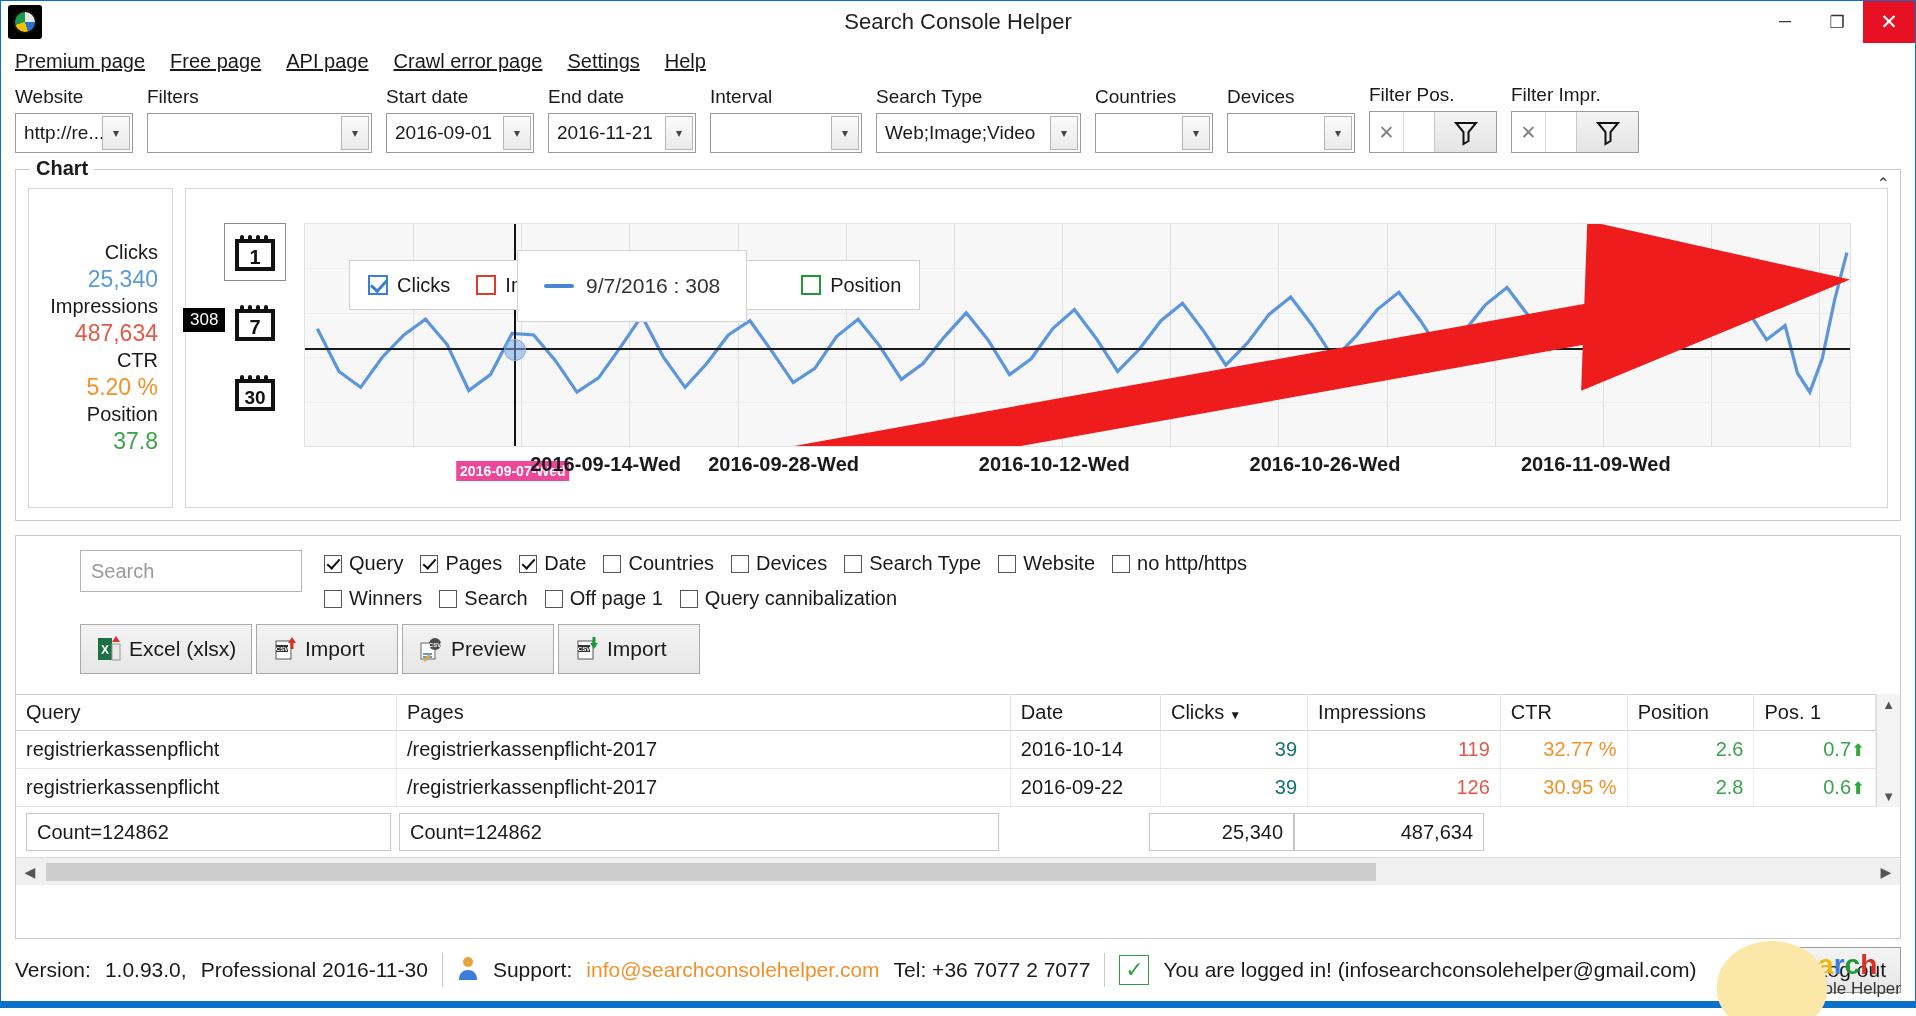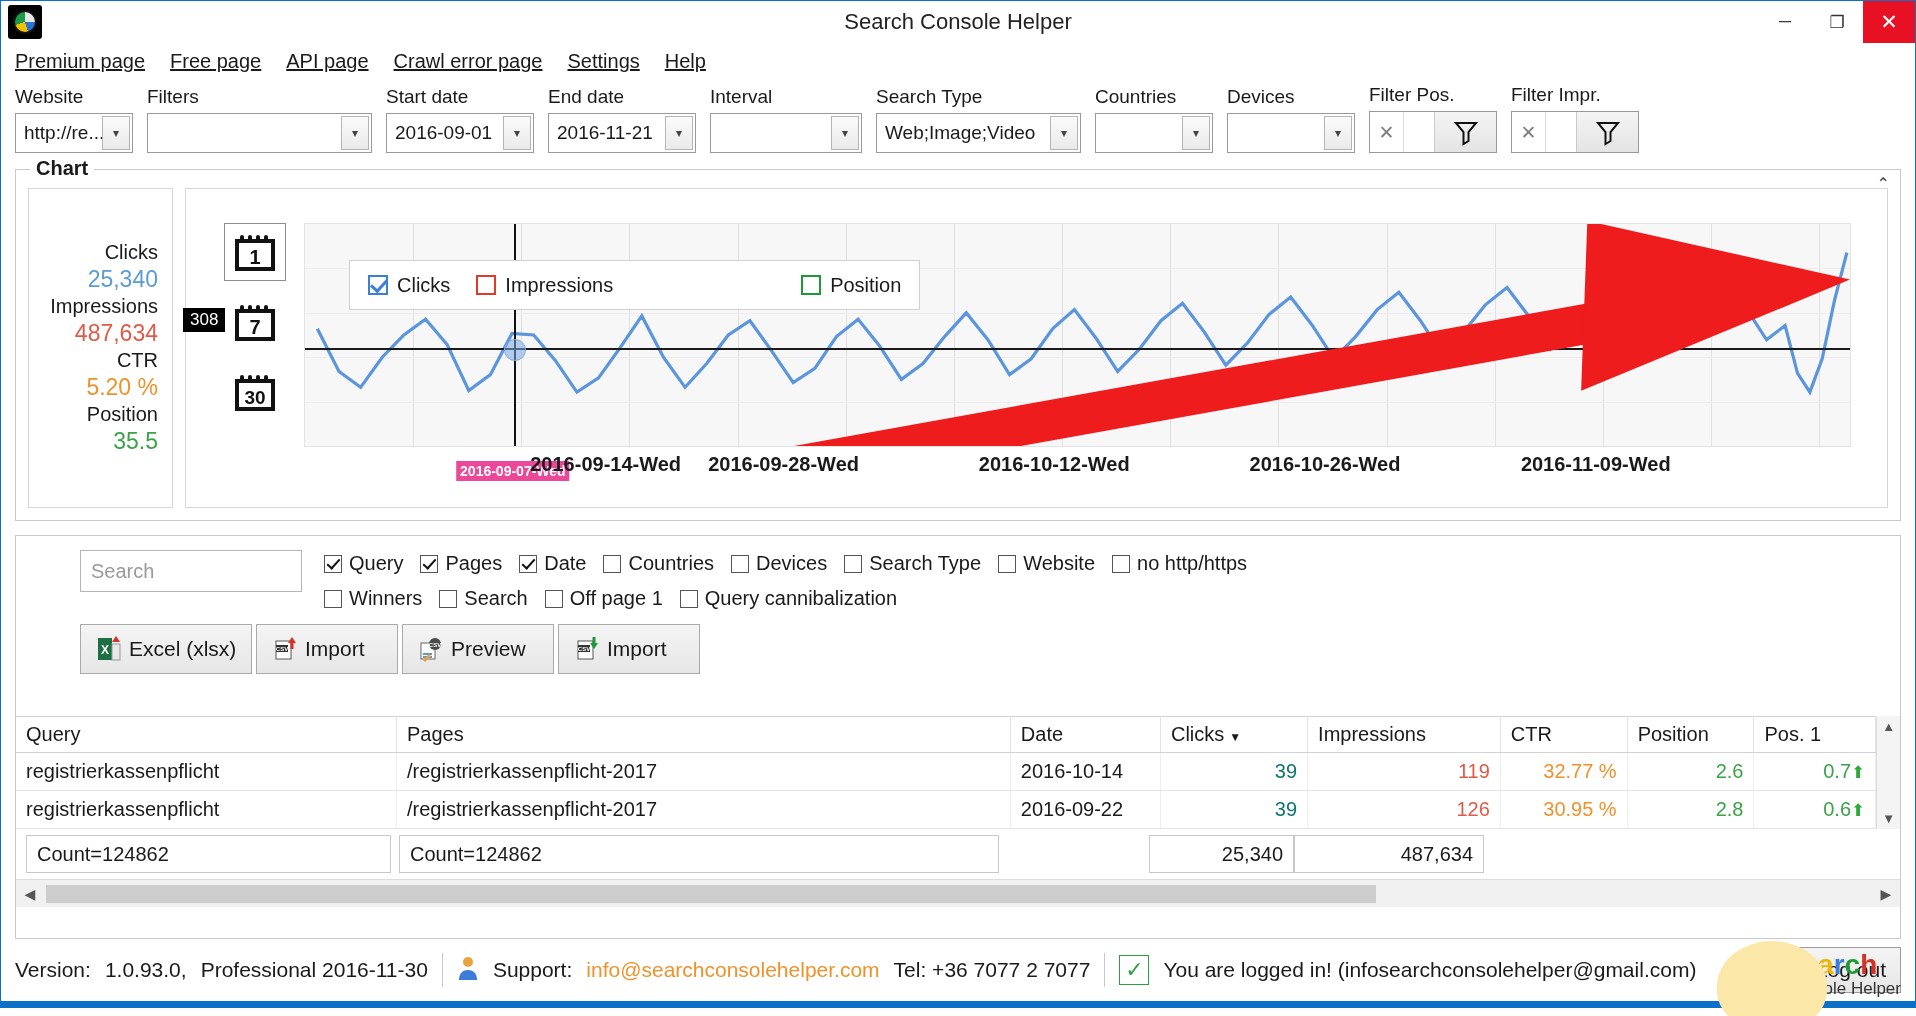--- a/index.html
+++ b/index.html
@@ -75,21 +75,21 @@
   .tooltip { position:absolute; left:212px; top:26px; border:1px solid #d3d3d3; background:#fff; height:72px; display:flex; align-items:center; gap:12px; padding:0 26px; z-index:9; font-size:21px; color:#333; }
   .tt-line { width:30px; height:4px; background:#4a86d8; border-radius:2px; }
 
   .xaxis { position:absolute; left:118px; right:36px; bottom:14px; height:40px; }
   .xlabel { position:absolute; font-size:20px; font-weight:bold; white-space:nowrap; transform:translateX(-50%); }
   .xlabel.hl { background:#ec4899; color:#fff; font-size:14px; padding:2px 4px; }
 
   .arrow-overlay { position:absolute; left:0; top:0; right:0; bottom:0; pointer-events:none; z-index:8; }
 
   
-  .lower { margin:14px 14px 0 14px; border:1px solid #c9c9c9; flex:1; display:flex; flex-direction:column; min-height:0;gap:22px; }
+  .lower { margin:14px 14px 0 14px; border:1px solid #c9c9c9; flex:1; display:flex; flex-direction:column; min-height:0; }
   .lower-top { padding:14px 0 8px 64px; }
   .search-input { width:222px; height:42px; border:1px solid #b5b5b5; background:#fff; padding:0 10px; font-size:20px; color:#9a9a9a; display:flex; align-items:center; }
   .cb-row { display:flex; align-items:center; gap:0; font-size:20px; margin-top:2px; flex-wrap:nowrap; }
   .cb { display:flex; align-items:center; gap:7px; margin-right:17px; }
   .cbs { width:18px; height:18px; border:1px solid #555; background:#fff; position:relative; display:inline-block; }
   .cbs.on::after { content:""; position:absolute; left:5px; top:0px; width:5px; height:11px; border:solid #111; border-width:0 2px 2px 0; transform:rotate(42deg); }
   .btnrow { display:flex; gap:4px; margin-top:14px; }
   .xbtn { height:50px; border:1px solid #aaa; background:linear-gradient(#f4f4f4,#e6e6e6); display:flex; align-items:center; gap:6px; padding:0 14px; font-size:21px; }
   .xbtn .ic { width:28px; height:30px; display:flex; align-items:center; justify-content:center; }
 
@@ -254,21 +254,21 @@
     <div class="chart-row">
 
       <div class="stats">
         <div class="lbl">Clicks</div>
         <div class="v-clicks">25,340</div>
         <div class="lbl">Impressions</div>
         <div class="v-impr">487,634</div>
         <div class="lbl">CTR</div>
         <div class="v-ctr">5.20 %</div>
         <div class="lbl">Position</div>
-        <div class="v-pos">35.5</div>
+        <div class="v-pos">37.8</div>
       </div>
 
       <div class="chart-area">
 
         <div class="cal-col">
           <div class="cal">
             <svg width="46" height="44" viewBox="0 0 46 44">
               <g fill="#111">
                   <rect x="8" y="5" width="4" height="8" rx="2"></rect>
                   <rect x="16" y="5" width="4" height="8" rx="2"></rect>
@@ -342,20 +342,24 @@
             <div class="lg-item">
               <span class="cbx red"></span>
               <span>Impressions</span>
             </div>
             <div class="lg-item" style="margin-left:162px">
               <span class="cbx green"></span>
               <span>Position</span>
             </div>
           </div>
 
+          <div class="tooltip">
+            <span class="tt-line"></span>
+            <span>9/7/2016 : 308</span>
+          </div>
 
           <svg class="arrow-overlay" viewBox="0 0 1000 280" preserveAspectRatio="none">
             <line x1="10" y1="212" x2="900" y2="52" stroke="#ee1c1c" stroke-width="26" stroke-linecap="butt"></line>
             <polygon points="830,-2 1000,36 826,108" fill="#ee1c1c"></polygon>
           </svg>
         </div>
 
         <div class="xaxis">
           <span class="xlabel hl" style="left:13.5%;top:8px">2016-09-07-Wed</span>
           <span class="xlabel" style="left:19.5%">2016-09-14-Wed</span>

